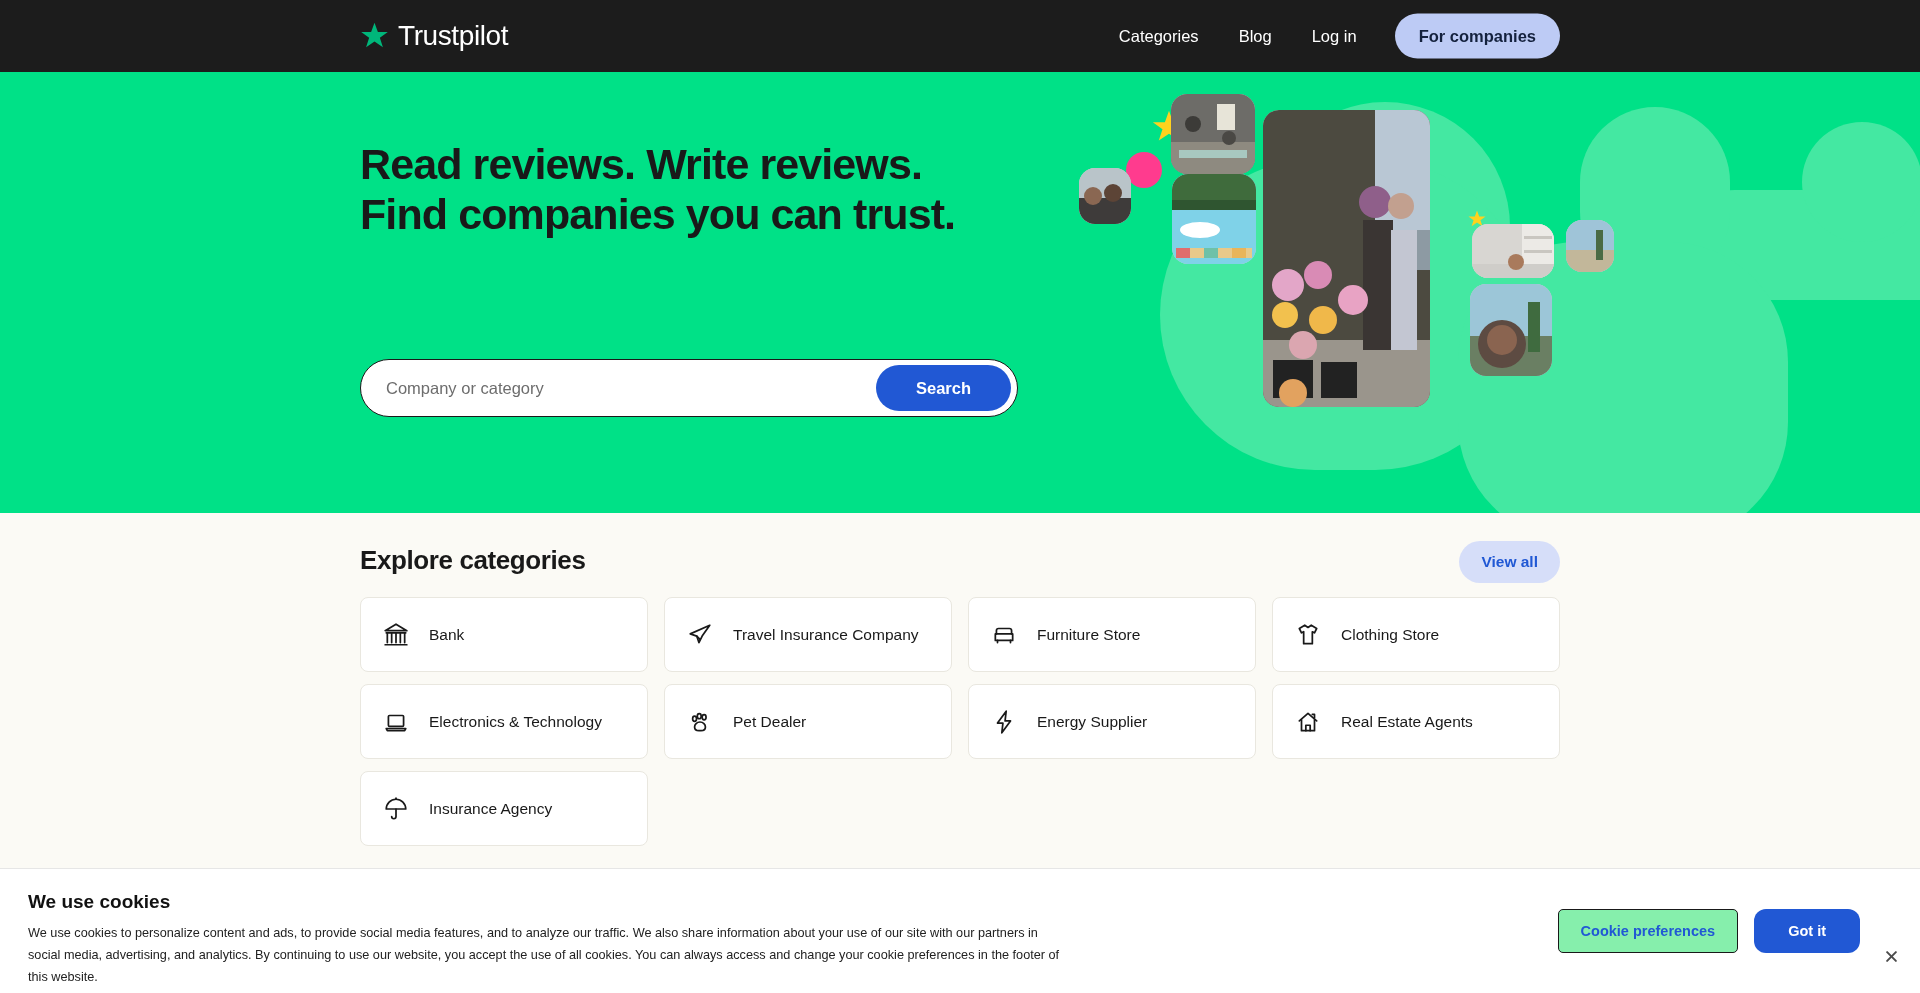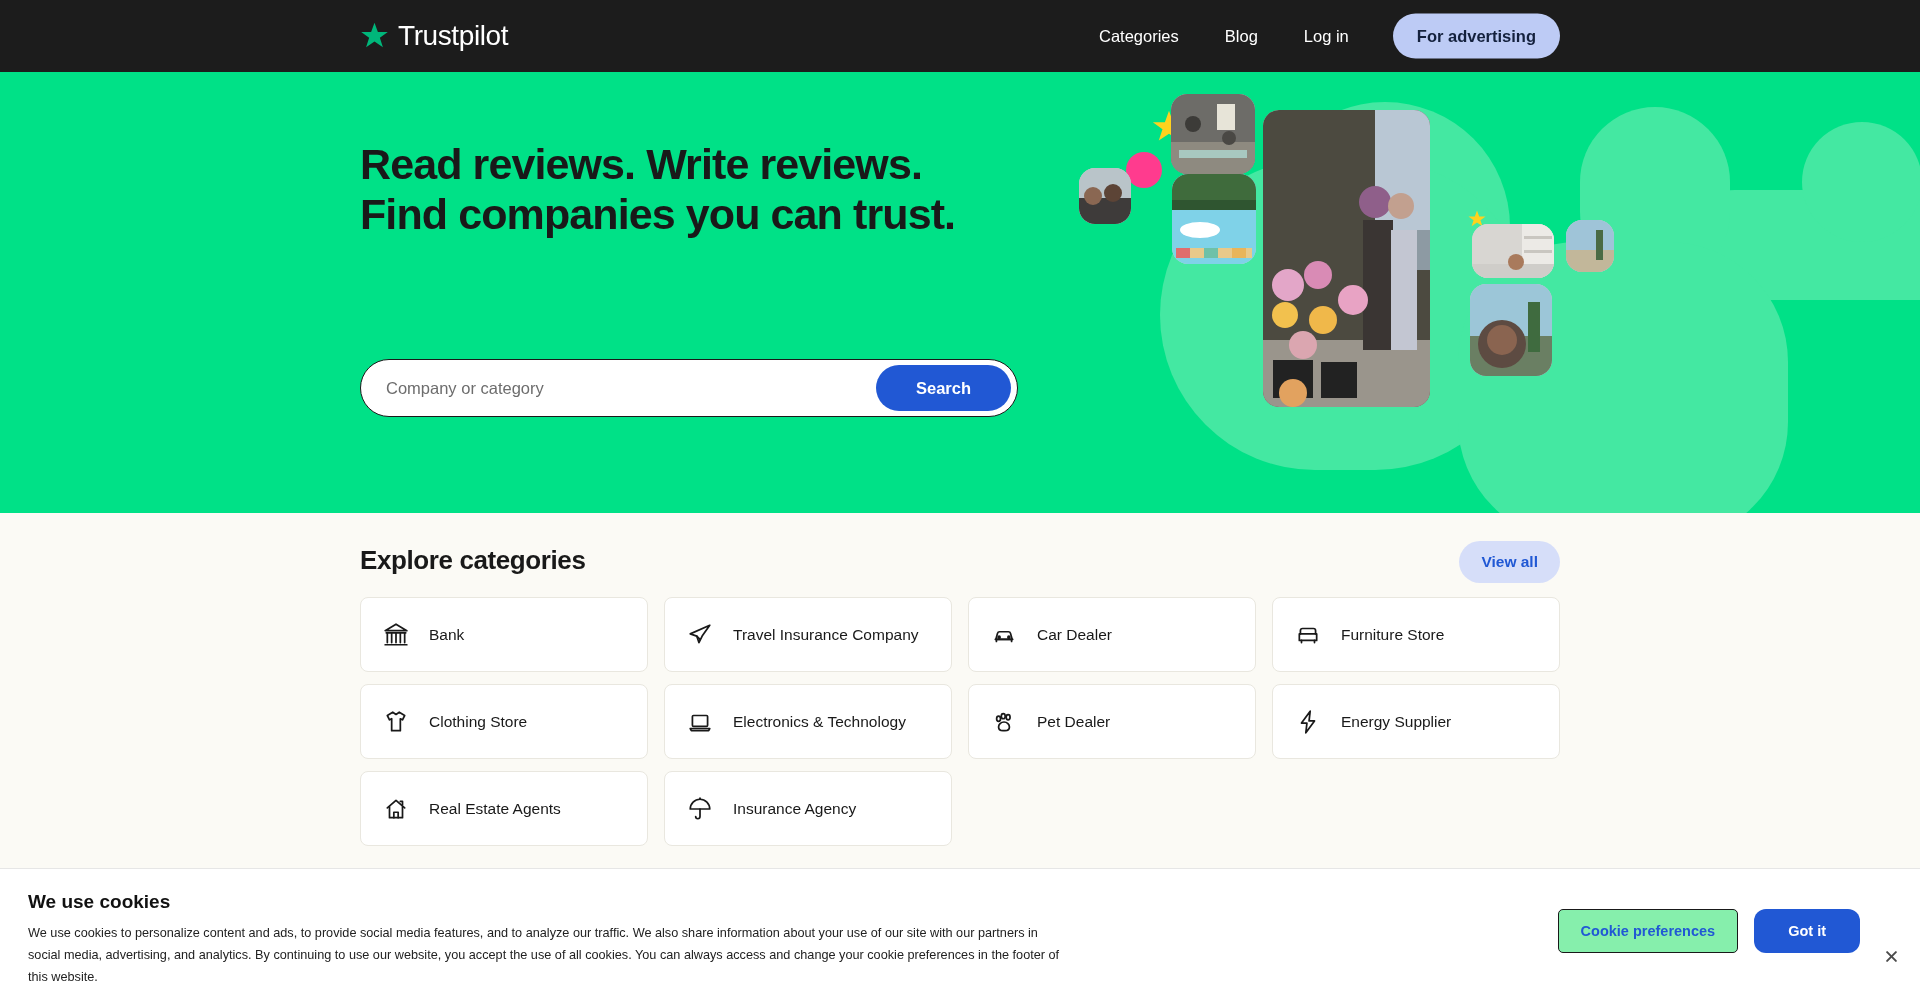--- a/index.html
+++ b/index.html
@@ -24,21 +24,21 @@
     display: flex; align-items: center; gap: 9px;
   }
   .logo-star { width: 29px; height: 28px; display: block; }
   .logo-text {
     color: #ffffff; font-size: 28px; letter-spacing: -0.4px;
     font-weight: 400;
   }
   .nav-right {
     position: absolute; right: 360px; top: 50%;
     transform: translateY(-50%);
-    display: flex; align-items: center; gap: 10px;
+    display: flex; align-items: center; gap: 4px;
   }
   .nav-link {
     color: #ffffff; font-size: 16.5px; padding: 0 18px;
     text-decoration: none; white-space: nowrap;
     cursor: pointer;
   }
   .nav-btn {
     margin-left: 16px;
     background: #bdcbf5;
     color: #14213d;
@@ -207,21 +207,21 @@
       <svg class="logo-star" viewBox="0 0 24 24">
         <path d="M12 0.6 L14.9 8.6 L23.4 8.6 L16.6 13.6 L19.2 21.6 L12 16.7 L4.8 21.6 L7.4 13.6 L0.6 8.6 L9.1 8.6 Z" fill="#00b67a"></path>
       </svg>
       <span class="logo-text">Trustpilot</span>
     </div>
 
     <div class="nav-right">
       <a class="nav-link">Categories</a>
       <a class="nav-link">Blog</a>
       <a class="nav-link">Log in</a>
-      <button class="nav-btn">For advertising</button>
+      <button class="nav-btn">For companies</button>
     </div>
   </div>
 
   <div class="hero">
 
     <h1 class="hero-title">Read reviews. Write reviews.
 Find companies you can trust.</h1>
 
     <div class="search-wrap">
       <input class="search-input" type="text" placeholder="Company or category" style="">
@@ -350,31 +350,20 @@
             <svg viewBox="0 0 24 24" fill="none" stroke="currentColor" stroke-width="1.6" stroke-linecap="round" stroke-linejoin="round">
               <path d="M21 3 3 11l6 2 2 6 3-6 7-10Z"></path>
               <path d="M9 13l3 3"></path>
             </svg>
           </span>
           <span class="cat-label">Travel Insurance Company</span>
         </div>
         <div class="cat-tile">
           <span class="cat-icon">
             <svg viewBox="0 0 24 24" fill="none" stroke="currentColor" stroke-width="1.6" stroke-linecap="round" stroke-linejoin="round">
-              <path d="M4 16h16M5 16v2M19 16v2"></path>
-              <path d="M4.5 16 6 10.5A2 2 0 0 1 7.9 9h8.2a2 2 0 0 1 1.9 1.5L19.5 16Z"></path>
-              <circle cx="7.5" cy="14" r="0.9"></circle>
-              <circle cx="16.5" cy="14" r="0.9"></circle>
-            </svg>
-          </span>
-          <span class="cat-label">Car Dealer</span>
-        </div>
-        <div class="cat-tile">
-          <span class="cat-icon">
-            <svg viewBox="0 0 24 24" fill="none" stroke="currentColor" stroke-width="1.6" stroke-linecap="round" stroke-linejoin="round">
               <path d="M5 11V8a2 2 0 0 1 2-2h10a2 2 0 0 1 2 2v3"></path>
               <path d="M4 11h16v6H4Z"></path>
               <path d="M6 17v2M18 17v2"></path>
             </svg>
           </span>
           <span class="cat-label">Furniture Store</span>
         </div>
         <div class="cat-tile">
           <span class="cat-icon">
             <svg viewBox="0 0 24 24" fill="none" stroke="currentColor" stroke-width="1.6" stroke-linecap="round" stroke-linejoin="round">

